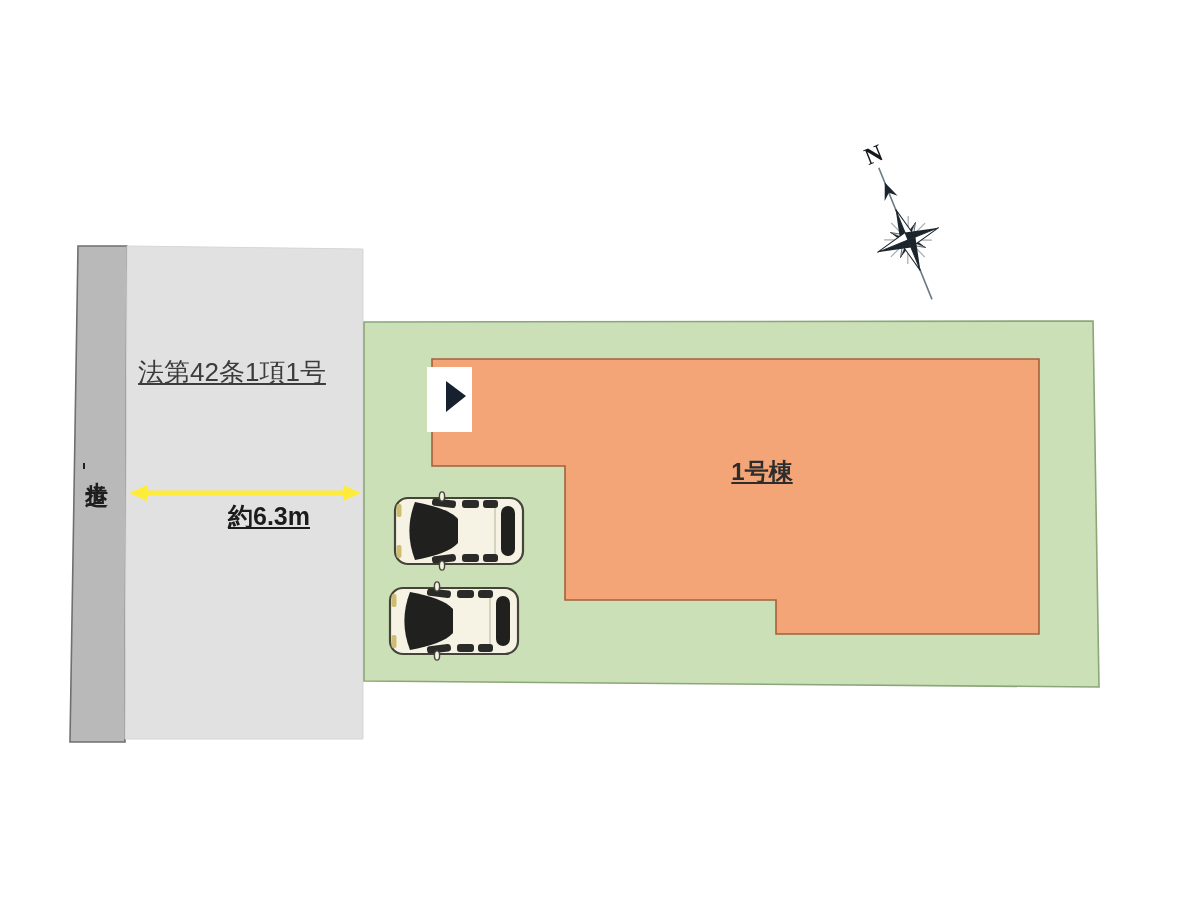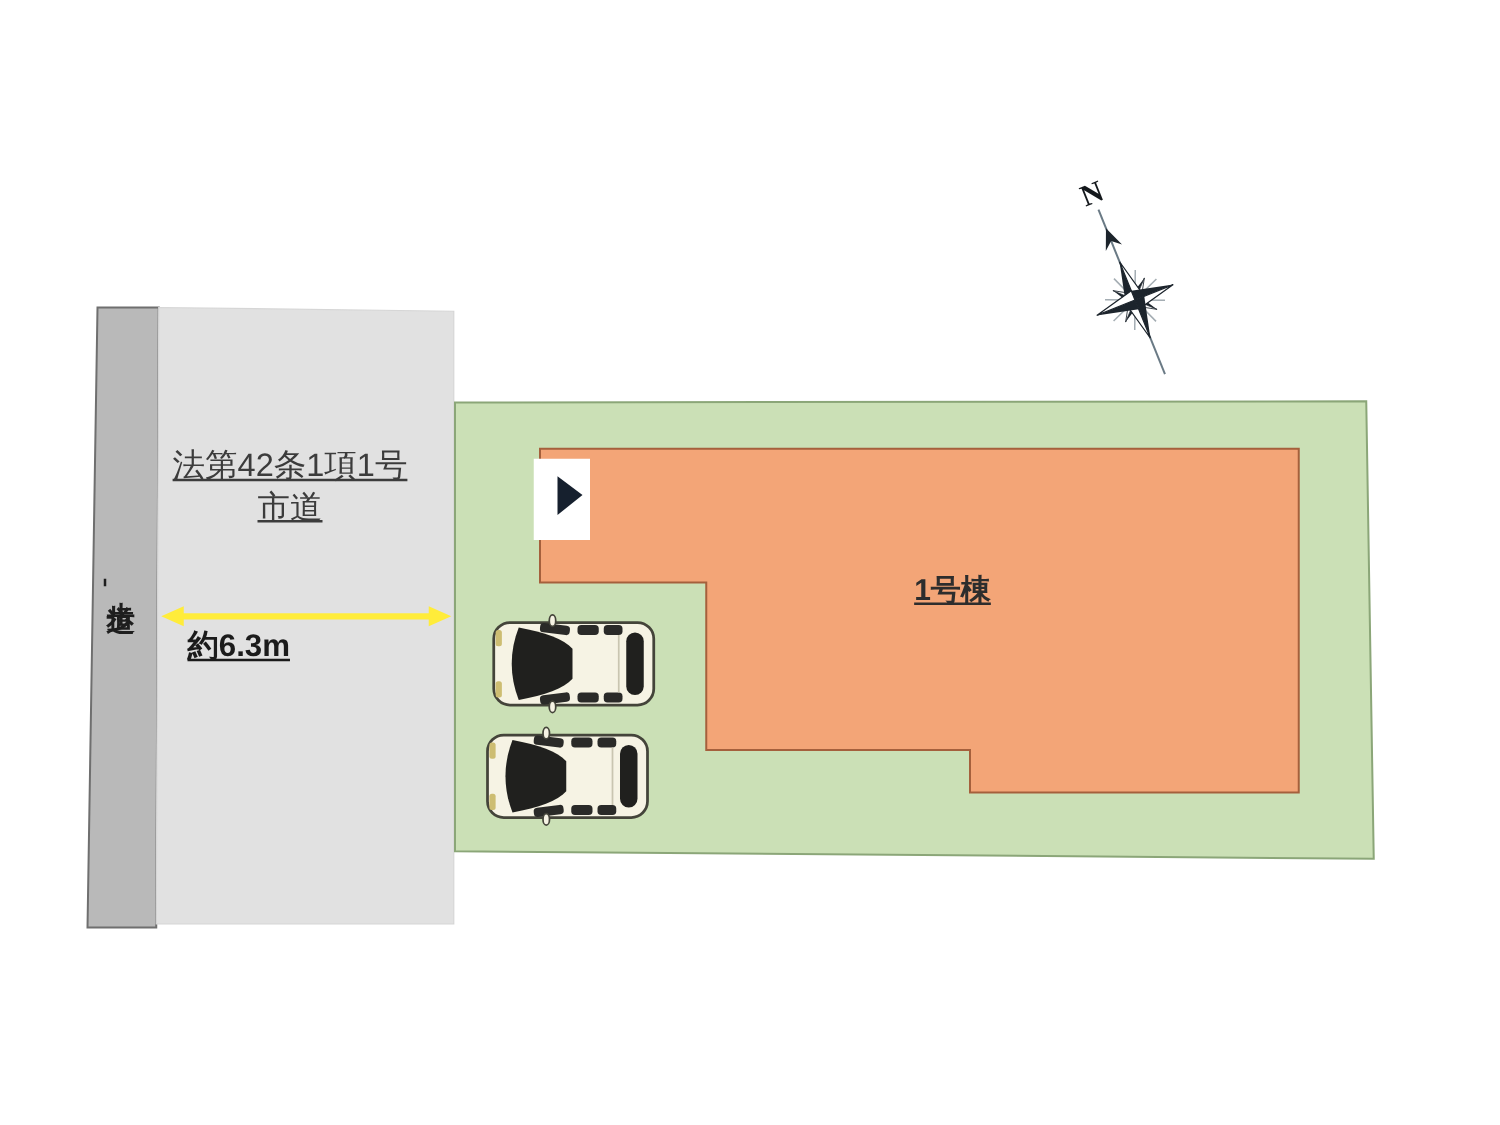--- a/index.html
+++ b/index.html
@@ -33,21 +33,21 @@
     text-align:center; font-size:26px; line-height:33px;
     font-weight:500; color:#3c3c3c;
   }
   .sidewalk-lbl {
     left:82px; top:463px;
     writing-mode:vertical-rl; text-orientation:upright;
     font-size:23px; font-weight:700; letter-spacing:3px; color:#1e1e1e;
   }
   .width-lbl {
     left:150px; top:500px; width:160px;
-    text-align:left; font-size:25px; font-weight:700; color:#1b1b1b;
+    text-align:right; font-size:25px; font-weight:700; color:#1b1b1b;
   }
   .building-lbl {
     left:672px; top:456px; width:180px;
     text-align:center; font-size:24px; font-weight:600; color:#2d2d2d;
   }
 </style>
 </head>
 <body>
 
 <div class="canvas">
@@ -138,21 +138,20 @@
             <polygon class="rose-light" points="0,-33 0,0 8,0"></polygon>
         </g>
       </g>
       <polygon class="rose-dark" points="0,-62 -7,-45 0,-51 7,-45"></polygon>
       <text class="compass-n" data-bind="site_plan.compass.north_label" x="0" y="-84" text-anchor="middle">N</text>
     </g>
   </svg>
 
   <div class="label road-name">
     <div data-bind="site_plan.road.name_line1">法第42条1項1号</div>
-    <div data-bind="site_plan.road.name_line2">市道</div>
   </div>
 
   <div class="label sidewalk-lbl" data-bind="site_plan.sidewalk.label">歩道</div>
 
   <div class="label width-lbl" data-bind="site_plan.dimension.label">約6.3m</div>
 
   <div class="label building-lbl" data-bind="site_plan.building.label">1号棟</div>
 
 </div>
 

